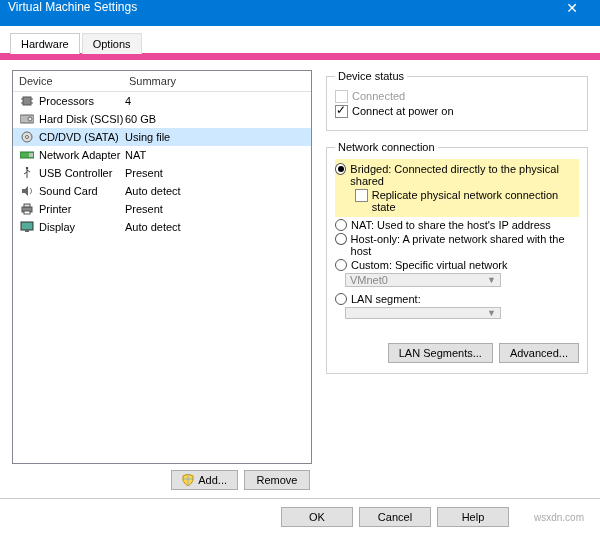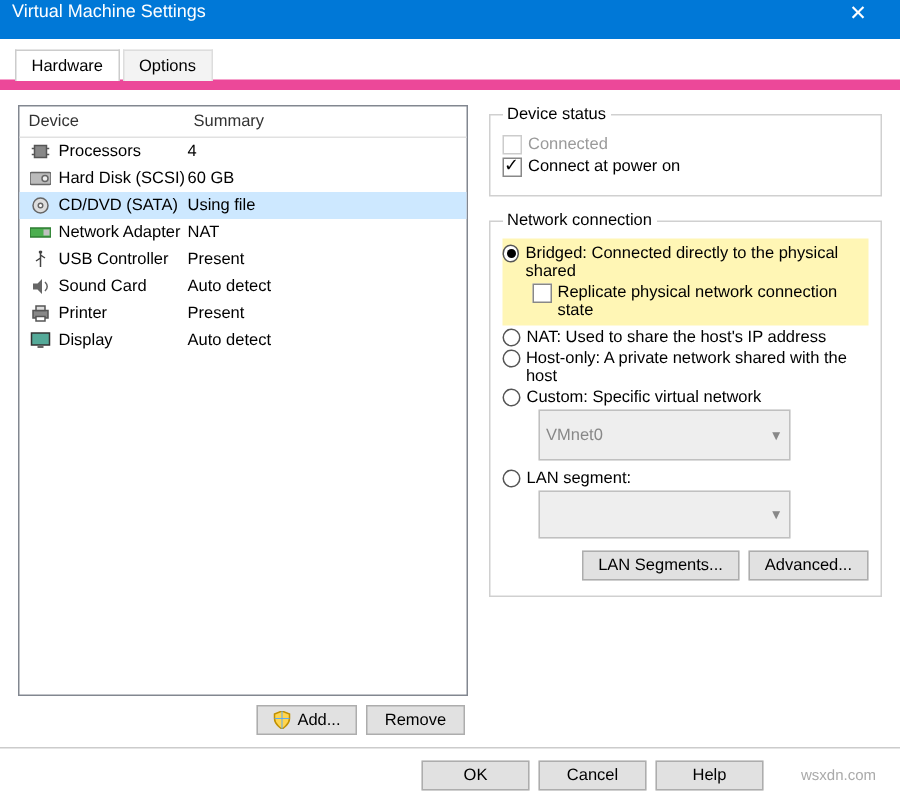--- a/index.html
+++ b/index.html
@@ -27,21 +27,21 @@
 fieldset { border:1px solid #d0d0d0; padding:6px 8px 10px 8px; margin:0; }
 legend { padding: 0 3px; color:#000; }
 .row { display:flex; align-items:flex-start; gap:4px; margin:2px 0; }
 .chk { width:13px; height:13px; border:1px solid #888; display:inline-block; position:relative; background:#fff;}
 .chk.checked::after{content:"✓"; position:absolute; top:-3px; left:0; font-size:12px;}
 .chk.disabled{border-color:#ccc;}
 .radio{width:12px;height:12px;border:1px solid #555;border-radius:50%;display:inline-block;position:relative;background:#fff;}
 .radio.sel::after{content:"";width:6px;height:6px;background:#000;border-radius:50%;position:absolute;top:2px;left:2px;}
 .hl{background:#fff6b5;padding:2px 0;}
 .indent{margin-left:20px;}
-.select{border:1px solid #c0c0c0;background:#eee;color:#888;padding:10px 4px;font-size:11px;display:flex;justify-content:space-between;align-items:center;margin-left:24px;width:168px;}
+.select{border:1px solid #c0c0c0;background:#eee;color:#888;padding:0 4px;font-size:11px;display:flex;justify-content:space-between;align-items:center;margin-left:10px;width:156px;}
 .select .arrow{font-size:9px;color:#888;}
 .rightbtns{display:flex;justify-content:flex-end;gap:6px;margin-top:4px;}
 .footer{border-top:1px solid #ccc;padding:8px 12px;display:flex;justify-content:space-between;align-items:center;}
 .footbtns{display:flex;gap:6px;}
 .watermark{color:#aaa;font-size:10px;margin-right:4px;}
 .shield{display:inline-block;width:12px;height:12px;}
 svg{display:block}
 .txt-dis{color:#9a9a9a;}
 </style>
 </head>
@@ -226,21 +226,21 @@
       </div>
       <div class="row" style="margin-top:6px">
         <span class="radio"></span>
         <span>LAN segment:</span>
       </div>
       <div class="select">
         <span></span>
         <span class="arrow">▼</span>
       </div>
 
-      <div class="rightbtns" style="margin-top:8px">
+      <div class="rightbtns" style="margin-top:24px">
         <div class="btn">LAN Segments...</div>
         <div class="btn">Advanced...</div>
       </div>
     </fieldset>
   </div>
 </div>
 
 <div class="footer">
   <span></span>
   <div style="display:flex;align-items:center;gap:25px">

